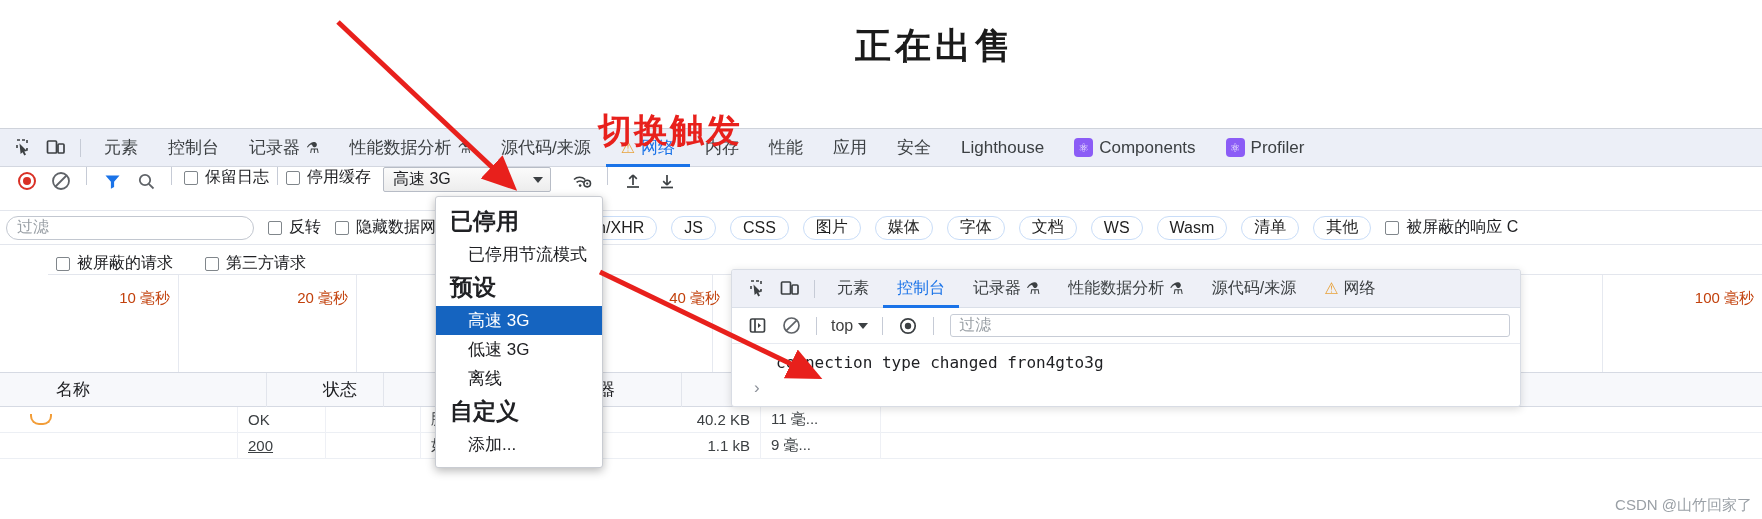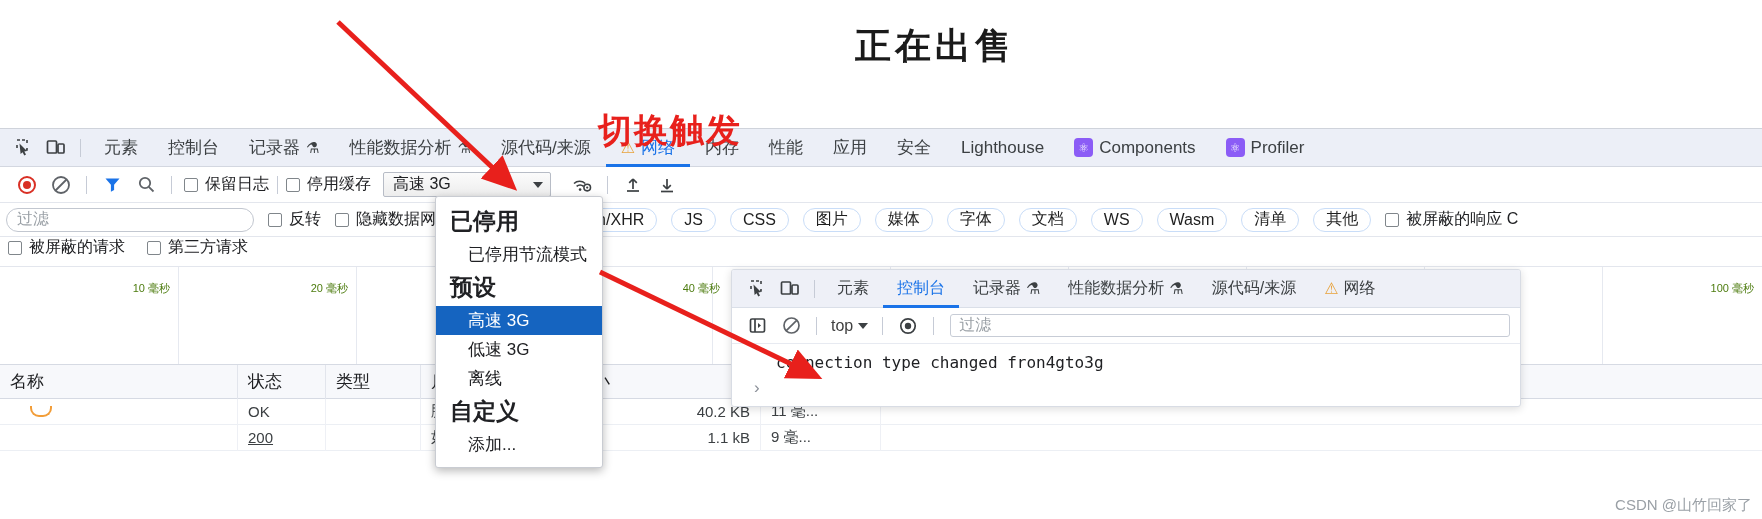--- a/index.html
+++ b/index.html
@@ -66,21 +66,21 @@
   .tab .warn { color:#e8a33d; font-size:16px; }
   .tab .flask { font-size: 15px; }
   .ext-icon {
     width:19px;height:19px;border-radius:4px;background:#8b5cf6;
     display:inline-flex;align-items:center;justify-content:center;
     color:#fff;font-size:12px;
   }
 
   
   .toolbar {
-    height: 36px; display:flex; align-items:center; padding-left:10px;
+    height: 44px; display:flex; align-items:flex-start; padding-left:10px;
     border-bottom: 1px solid #e3e6ed;
     background:#fff;
   }
   .tb-ico { width:34px; height:28px; display:flex; align-items:center; justify-content:center; color:#5f6368; }
   .cbx { display:inline-flex; align-items:center; gap:7px; font-size:16px; color:#202124; white-space:nowrap; }
   .box { width:14px;height:14px;border:1.5px solid #80868b; border-radius:2px; background:#fff; display:inline-block;}
   .throttle-select {
     margin-left: 12px;
     width: 168px; height: 25px;
     border: 1px solid #b7bcc6;
@@ -106,44 +106,44 @@
   .pillsep { width:1px;height:19px;background:#d7dbe3; }
   .pill {
     height: 24px; padding: 0 12px; border-radius:12px; border:1px solid #c9ddf8;
     font-size:16px; color:#1f1f1f; display:flex;align-items:center; background:#fff;
     white-space:nowrap;
   }
   .pill.sel { background:#c9ddfb; border-color:#c9ddfb; color:#174ea6; }
 
   
   .filterrow2 {
-    height: 30px; display:flex; align-items:flex-start; padding-left:8px; gap:22px;
-    border-bottom: 1px solid #e3e6ed; background:#fff;
+    height: 30px; display:flex; align-items:flex-end; padding-left:8px; gap:32px;
+    border-bottom: 1px solid #e3e6ed; background:#fff;margin-left:48px;
   }
 
   
   .ruler {
     position: relative; height: 98px; background:#fff;
     border-bottom: 1px solid #d6dae3;
   }
   .ruler .tick {
     position:absolute; top:0; bottom:0; width:1px; background:#e6e9f0;
   }
   .ruler .tlabel {
-    position:absolute; top: 14px; font-size:11px; color:#4d7c0f;
+    position:absolute; top: 14px; font-size:15px; color:#c2410c;
     transform: translateX(-100%); padding-right:8px; white-space:nowrap;
   }
 
   
   .thead {
     height: 34px; display:flex; align-items:center;
     background:#f7f8fb; border-bottom:1px solid #d6dae3;
     font-size:17px; color:#202124;
   }
-  .th { border-right:1px solid #e2e5ec; height:34px; display:flex; align-items:center; padding-left:10px; }
+  .th { border-right:1px solid #e2e5ec; height:34px; display:flex; align-items:center; padding-left:27px;margin-left:29px; }
 
   .trow {
     height: 26px; display:flex; align-items:center;
     border-bottom:1px solid #eceff4;
     font-size:15px; color:#3c4043;
   }
   .td { border-right:1px solid #eef0f5; height:26px; display:flex; align-items:center; padding-left:10px; overflow:hidden;}
   .td.right { justify-content:flex-end; padding-right:10px; }
   .favicon { width:22px;height:11px;border:2px solid #f29d38; border-radius:0 0 9px 9px; border-top:none; margin-left:20px;}
 

